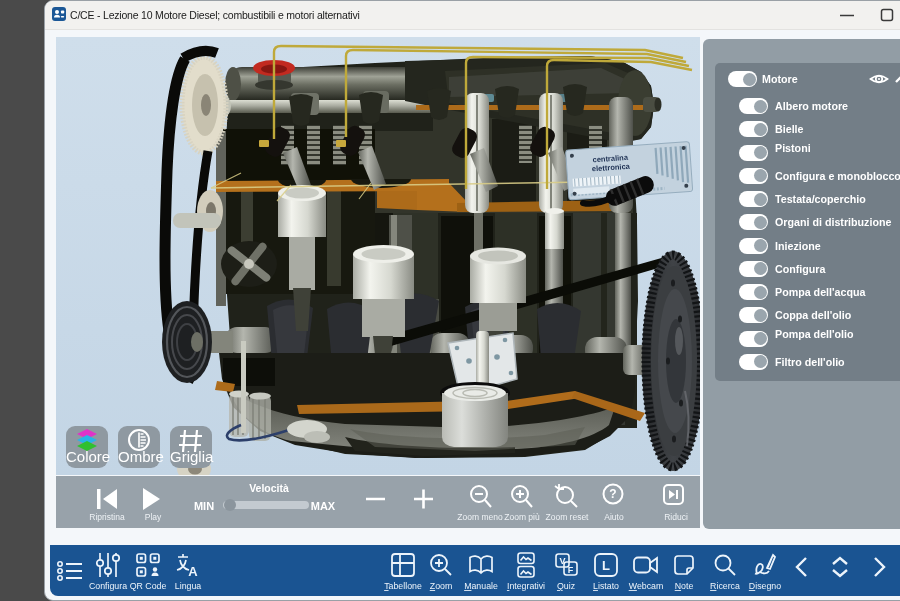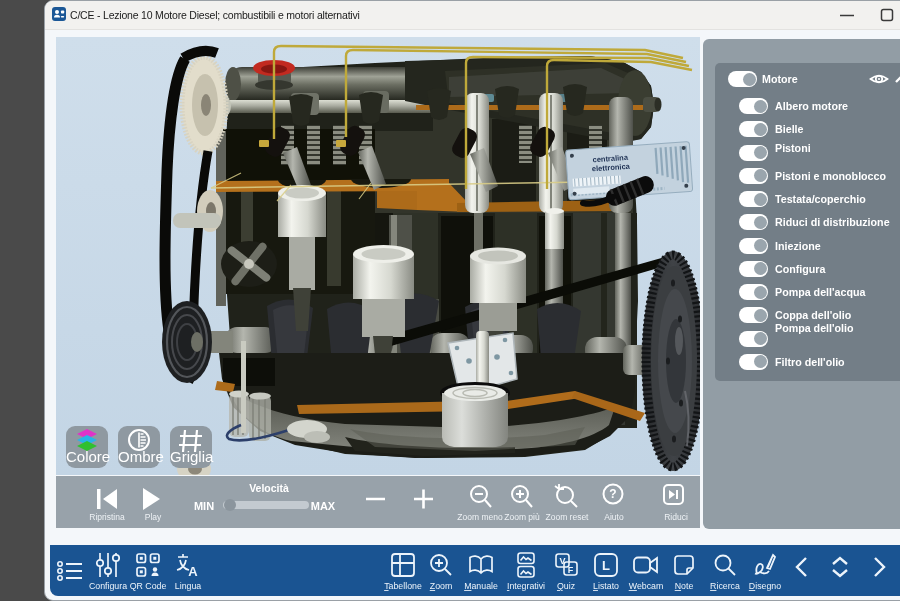--- a/index.html
+++ b/index.html
@@ -439,49 +439,49 @@
           <div class="knob"></div>
         </div>
       <div class="plabel" style="left:60px;top:60.2px">Bielle</div>
       <div class="toggle" style="left:24px;top:81.5px">
           <div class="knob"></div>
         </div>
       <div class="plabel" style="left:60px;top:79px">Pistoni</div>
       <div class="toggle" style="left:24px;top:104.8px">
           <div class="knob"></div>
         </div>
-      <div class="plabel" style="left:60px;top:106.8px">Pistoni e monoblocco</div>
+      <div class="plabel" style="left:60px;top:106.8px">Configura e monoblocco</div>
       <div class="toggle" style="left:24px;top:128.0px">
           <div class="knob"></div>
         </div>
       <div class="plabel" style="left:60px;top:130.0px">Testata/coperchio</div>
       <div class="toggle" style="left:24px;top:151.2px">
           <div class="knob"></div>
         </div>
-      <div class="plabel" style="left:60px;top:153.2px">Riduci di distribuzione</div>
+      <div class="plabel" style="left:60px;top:153.2px">Organi di distribuzione</div>
       <div class="toggle" style="left:24px;top:174.5px">
           <div class="knob"></div>
         </div>
       <div class="plabel" style="left:60px;top:176.5px">Iniezione</div>
       <div class="toggle" style="left:24px;top:197.8px">
           <div class="knob"></div>
         </div>
       <div class="plabel" style="left:60px;top:199.8px">Configura</div>
       <div class="toggle" style="left:24px;top:221.0px">
           <div class="knob"></div>
         </div>
       <div class="plabel" style="left:60px;top:223.0px">Pompa dell'acqua</div>
       <div class="toggle" style="left:24px;top:244.2px">
           <div class="knob"></div>
         </div>
       <div class="plabel" style="left:60px;top:246.2px">Coppa dell'olio</div>
       <div class="toggle" style="left:24px;top:267.5px">
           <div class="knob"></div>
         </div>
-      <div class="plabel" style="left:60px;top:259px">Pompa dell'olio</div>
+      <div class="plabel" style="left:60px;top:265px">Pompa dell'olio</div>
       <div class="toggle" style="left:24px;top:290.8px">
           <div class="knob"></div>
         </div>
       <div class="plabel" style="left:60px;top:292.8px">Filtro dell'olio</div>
     </div>
   </div>
 
   <div class="toolbar"><svg width="890" height="51" viewBox="0 0 890 51">
         <g transform="translate(20,26)">
           <g stroke="#edf4fb" stroke-width="2.2" fill="none">

